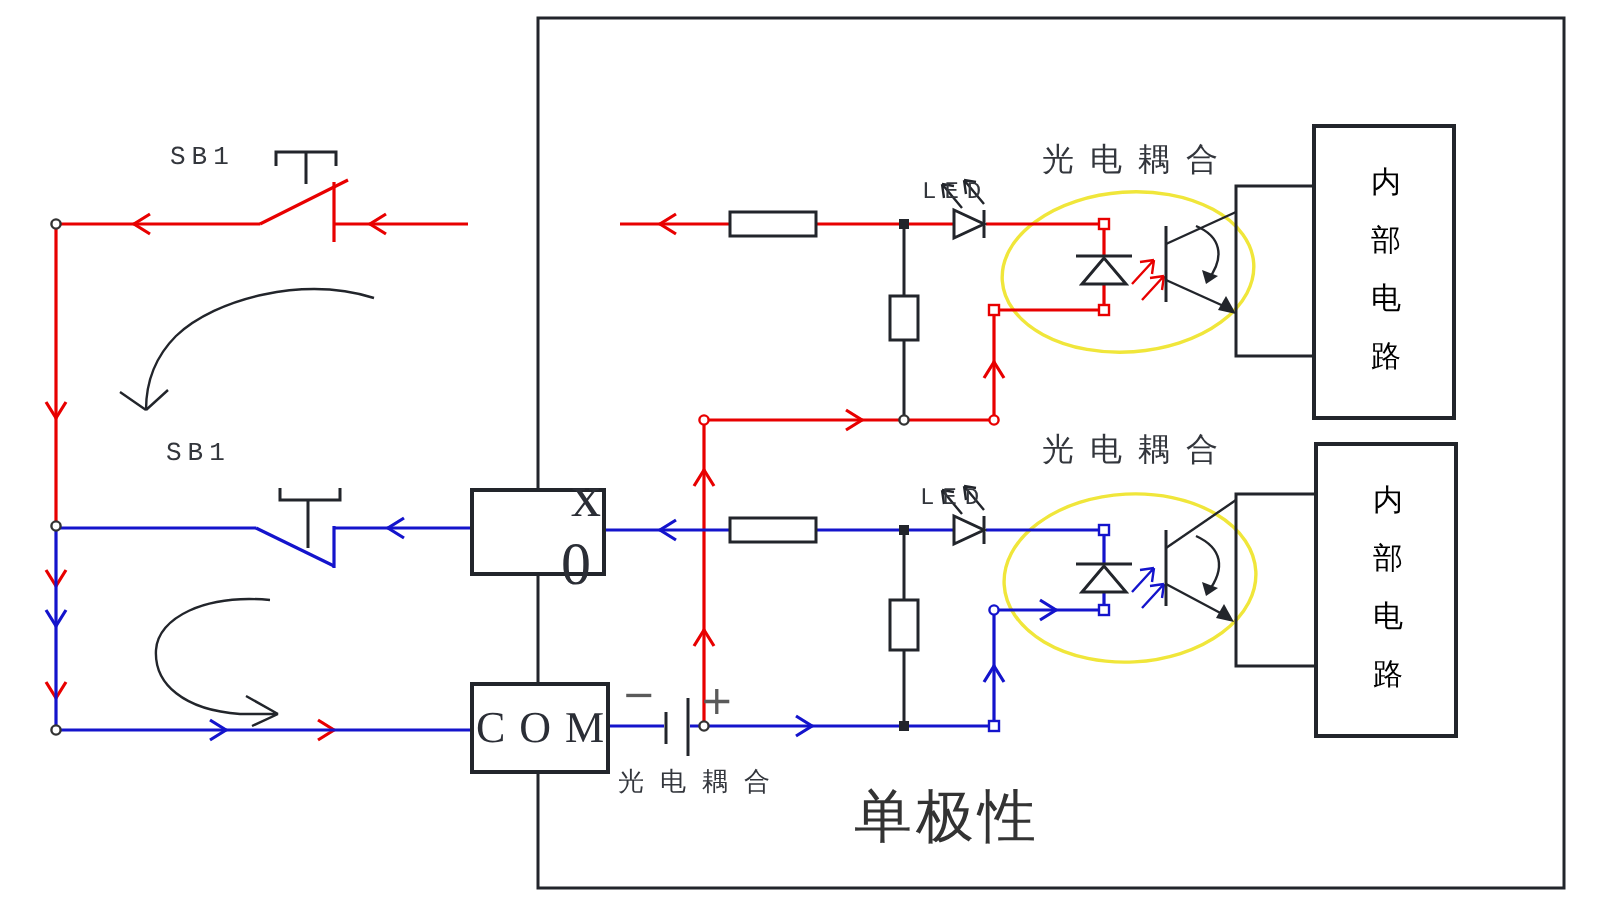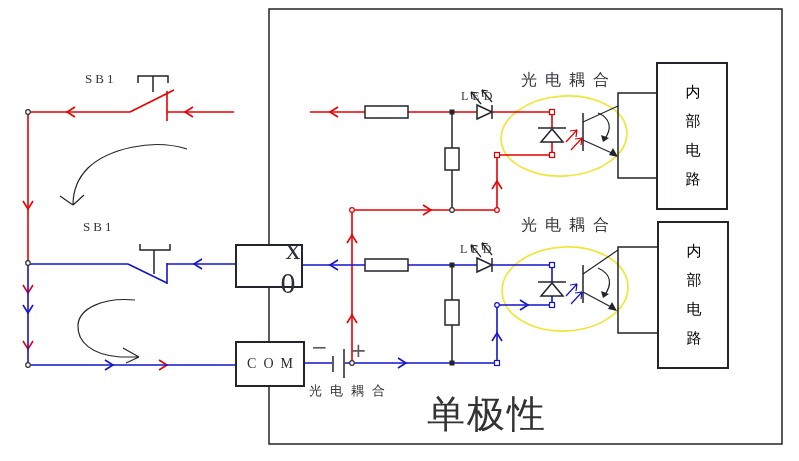--- a/index.html
+++ b/index.html
@@ -9,29 +9,29 @@
   .r{stroke:var(--wire-active,#e80000);fill:none;stroke-width:1.6;}
   .b{stroke:var(--wire-return,#1414cc);fill:none;stroke-width:1.6;}
   .k{stroke:var(--ink,#22252b);fill:none;stroke-width:1.5;}
   .thin{stroke-width:1.2;}
   .hl{stroke:var(--highlight,#f0e63a);fill:none;stroke-width:1.7;}
   .fw{fill:#fff;}
   .fk{fill:var(--ink,#22252b);stroke:none;}
   .box{position:absolute;background:#fff;border:2px solid var(--ink,#22252b);
        display:flex;align-items:center;justify-content:center;box-sizing:border-box;}
   .term{font-size:30px;letter-spacing:5px;text-indent:5px;color:#2b2e36;}
-  .term-com{font-size:14px;letter-spacing:7px;text-indent:7px;}
+  .term-com{font-size:22px;letter-spacing:7px;text-indent:7px;}
   .vtext{width:17px;font-size:15px;line-height:29px;word-break:break-all;
          text-align:right;color:#000000;}
-  .lbl{position:absolute;white-space:nowrap;color:#33363c;}
+  .lbl{position:absolute;white-space:nowrap;color:#33363c;font-family:Liberation Mono, monospace;}
   .lbl-sb{font-size:13px;letter-spacing:3px;}
   .lbl-led{font-size:12px;letter-spacing:4px;margin-top:16px;}
   .lbl-opto{font-size:16px;letter-spacing:8px;}
   .lbl-power{font-size:13px;letter-spacing:8px;}
-  .caption{font-size:38px;letter-spacing:2px;color:#333;}
+  .caption{font-size:29px;letter-spacing:2px;color:#333;}
   .sign{font-size:20px;color:var(--battery-sign,#5a5a5a);font-family:"DejaVu Sans",sans-serif;}
 </style>
 </head>
 <body>
 
 <div class="stage">
 
   <svg width="799" height="461" viewBox="0 0 799 461">
 
     <g>

